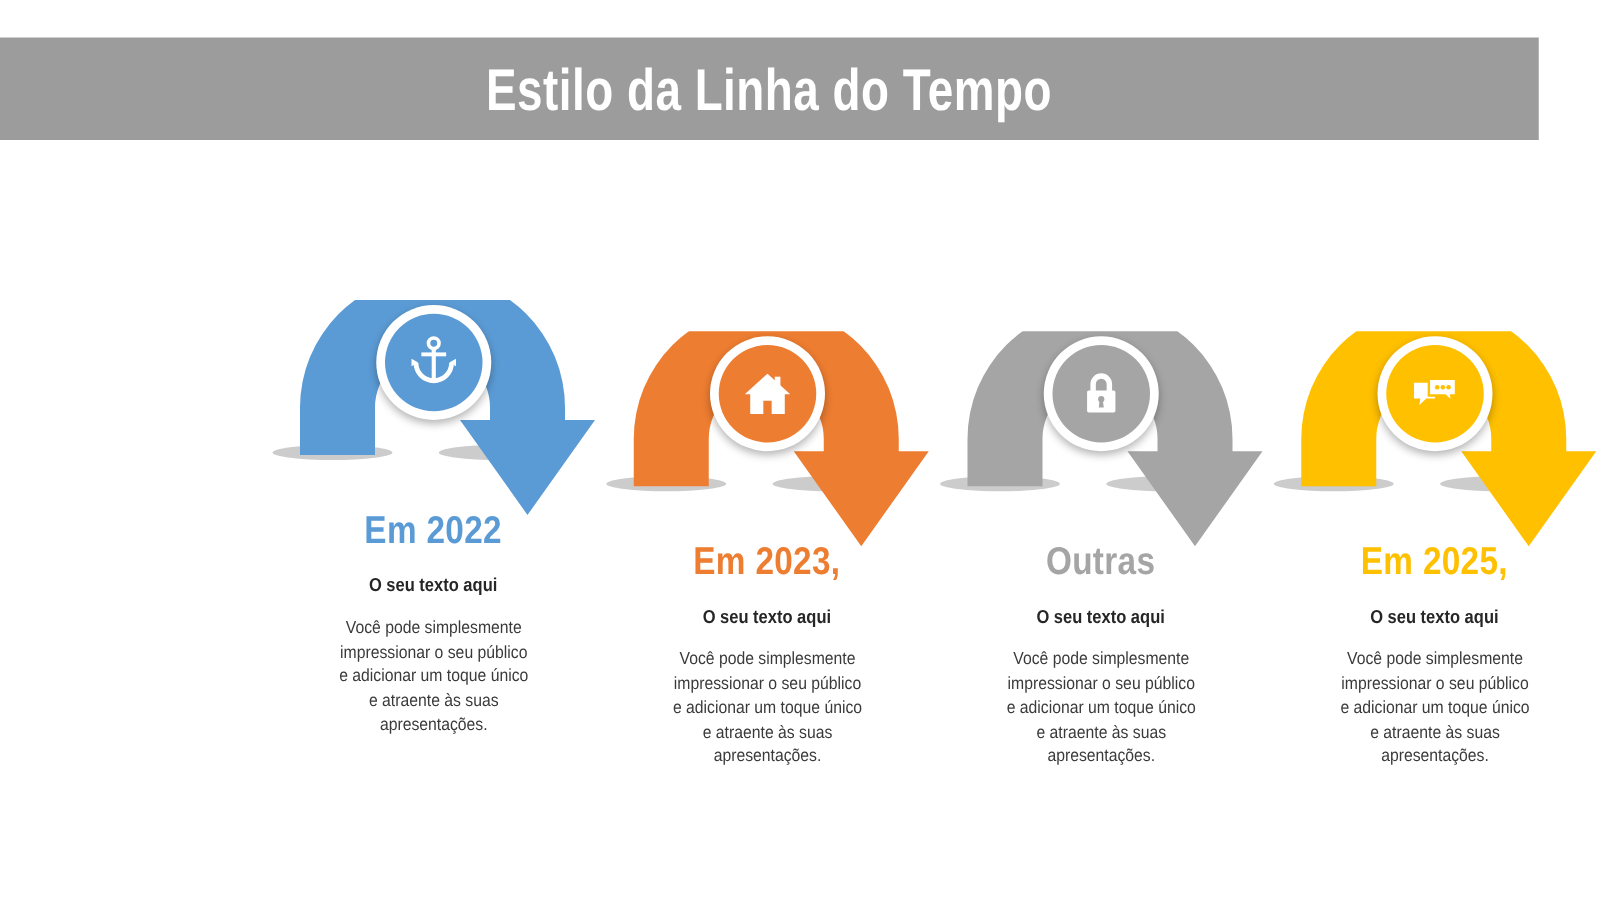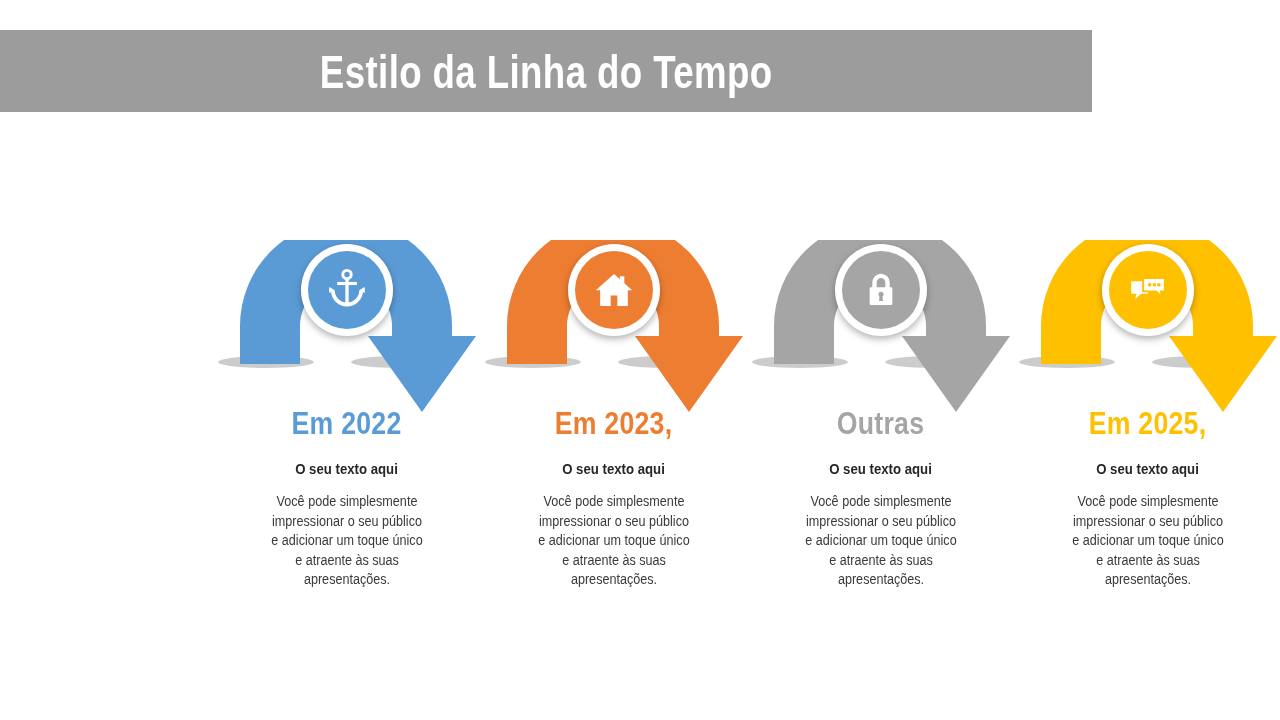--- a/index.html
+++ b/index.html
@@ -14,21 +14,21 @@
     overflow: hidden;
     font-family: "Liberation Sans", sans-serif;
     color: #262626;
   }
 
   
   .header-bar {
     position: absolute;
     left: 0;
     top: 30px;
-    width: 1092px;
+    width: 1231px;
     height: 82px;
     background: #9c9c9c;
     display: flex;
     align-items: center;
     justify-content: center;
   }
   .header-title {
     color: #ffffff;
     font-family: "Liberation Sans Narrow", "Liberation Sans", sans-serif;
     font-size: 47px;
@@ -50,21 +50,21 @@
     display: flex;
     justify-content: flex-end;
   }
   .step {
     position: relative;
     width: 265px;
     height: 420px;
     flex: 0 0 265px;
   }
   .step:nth-child(1) { margin-left: 108px; }
-  .step:nth-child(n+2) { margin-left: 2px; }
+  .step:nth-child(n+2) { margin-left: 2px; margin-top: 25px; }
 
   
   .arc-wrap {
     position: absolute;
     left: 0;
     top: 0;
     width: 265px;
     height: 205px;
   }
   .arc-svg {

